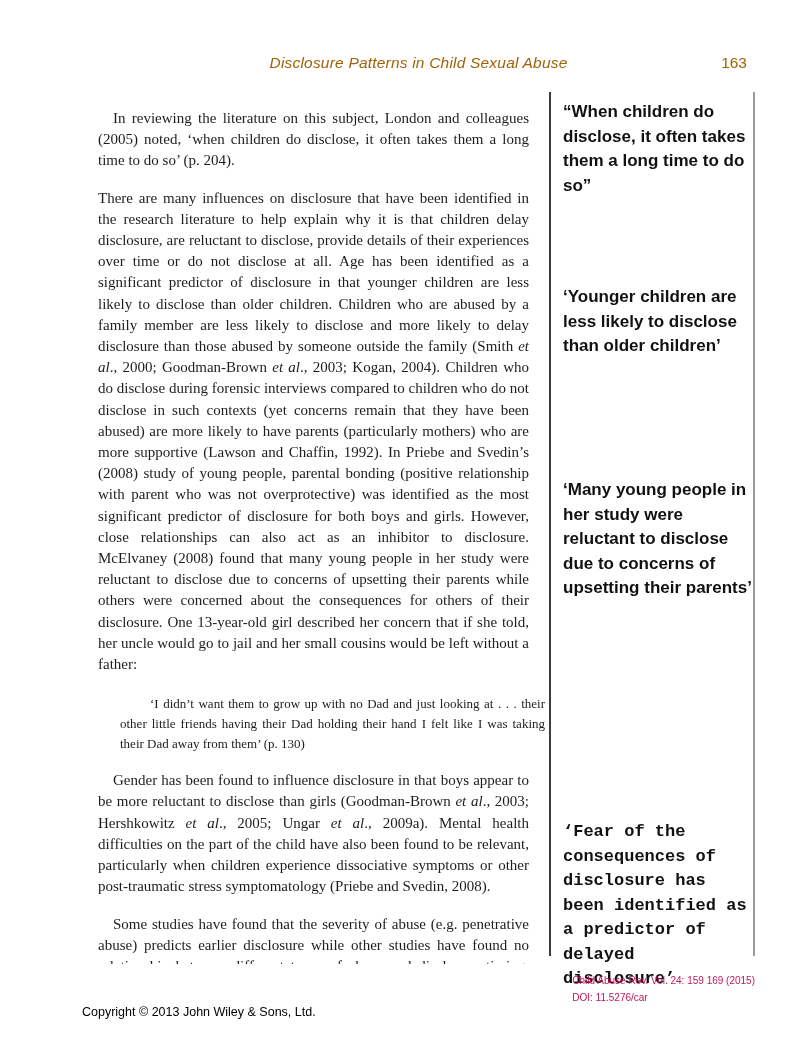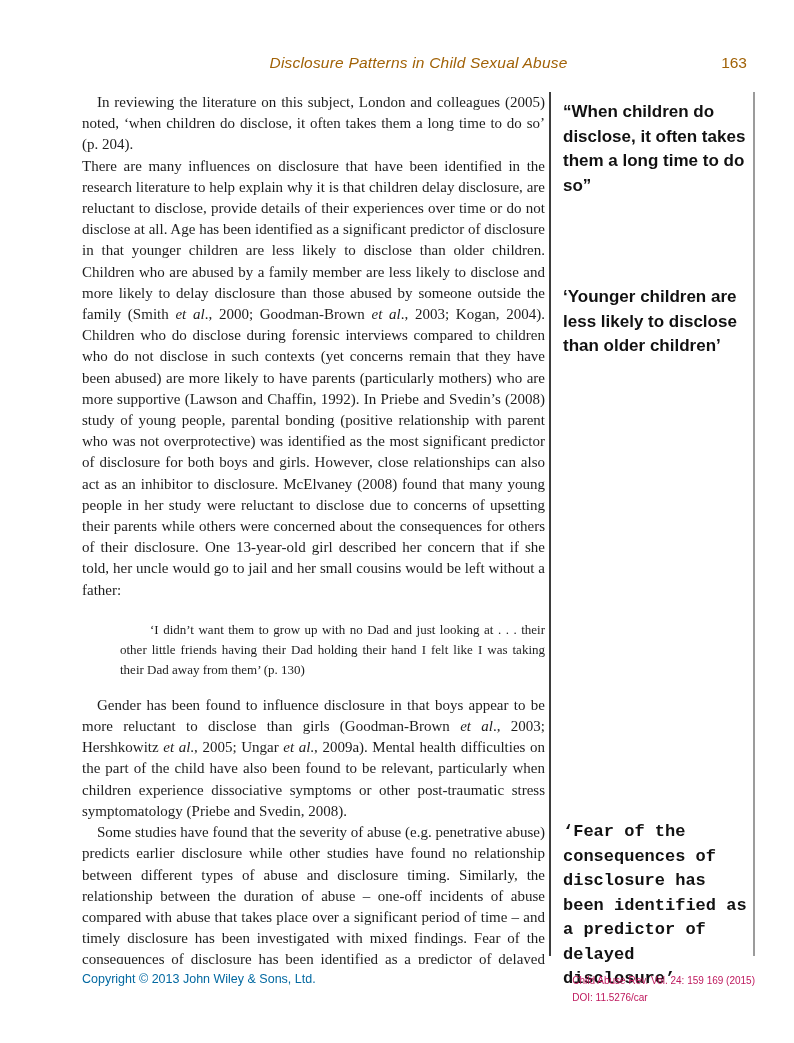--- a/index.html
+++ b/index.html
@@ -21,21 +21,21 @@
   }
   .running-head .pageno{
     position:absolute;right:8px;top:0;font-style:normal;
   }
 
   
   .main-col{
     position:absolute;left:82px;top:92px;width:463px;height:872px;
     font-size:15px;line-height:21.2px;text-align:justify;overflow:hidden;
   }
-  .main-col p{margin:0;}
+  .main-col p{margin:16px;}
   .para-indent{text-indent:15px;}
   .section-heading{
     font-weight:bold;margin:25px 0 19px 0 !important;text-align:left;
     letter-spacing:.1px;
   }
   .block-quote{
     margin:19px 0 15px 38px !important;font-size:13px;line-height:20px;
     text-indent:30px;
   }
 
@@ -50,22 +50,22 @@
     font-family:"Liberation Sans", sans-serif;font-weight:bold;
     font-size:17px;line-height:24.5px;color:#111;text-align:left;
   }
   .pq-1{top:100px;}
   .pq-2{top:285px;}
   .pq-3{top:478px;}
   .pq-4{top:820px;font-family:Liberation Mono, monospace;}
 
   
   .footer-left{
-    position:absolute;left:82px;top:972px;
-    font-family:"Liberation Sans", sans-serif;font-size:12.5px;color:#0369a1;
+    position:absolute;left:82px;top:1005px;
+    font-family:"Liberation Sans", sans-serif;font-size:12.5px;color:#000000;
   }
   .footer-right{
     position:absolute;right:39px;top:972px;text-align:left;
     font-family:"Liberation Sans", sans-serif;font-size:10px;
     line-height:17px;color:#be185d;
   }
 </style>
 </head>
 <body>
 
@@ -82,20 +82,21 @@
     <p class="block-quote">‘I didn’t want them to grow up with no Dad and just looking at . . . their other little friends having their Dad holding their hand I felt like I was taking their Dad away from them’ (p. 130)</p>
     <p class="para-indent"><span>Gender has been found to influence disclosure in that boys appear to be more reluctant to disclose than girls (Goodman-Brown </span><span style="font-style: italic;">et al</span><span>., 2003; Hershkowitz </span><span style="font-style: italic;">et al</span><span>., 2005; Ungar </span><span style="font-style: italic;">et al</span><span>., 2009a). Mental health difficulties on the part of the child have also been found to be relevant, particularly when children experience dissociative symptoms or other post-traumatic stress symptomatology (Priebe and Svedin, 2008).</span></p>
     <p class="para-indent"><span>Some studies have found that the severity of abuse (e.g. penetrative abuse) predicts earlier disclosure while other studies have found no relationship between different types of abuse and disclosure timing. Similarly, the relationship between the duration of abuse – one-off incidents of abuse compared with abuse that takes place over a significant period of time – and timely disclosure has been investigated with mixed findings. Fear of the consequences of disclosure has been identified as a predictor of delayed disclosure and this in turn is associated with the age of the child (Goodman-Brown </span></p>
   </div>
 
   <div class="rule rule-left"></div>
   <div class="rule rule-right"></div>
 
   <div class="pull-quote pq-1">“When children do disclose, it often takes them a long time to do so”</div>
   <div class="pull-quote pq-2">‘Younger children are less likely to disclose than older children’</div>
+  <div class="pull-quote pq-3">‘Many young people in her study were reluctant to disclose due to concerns of upsetting their parents’</div>
   <div class="pull-quote pq-4">‘Fear of the consequences of disclosure has been identified as a predictor of delayed disclosure’</div>
 
   <div class="footer-left">Copyright © 2013 John Wiley &amp; Sons, Ltd.</div>
   <div class="footer-right">
     <div>Child Abuse Rev. Vol. 24: 159 169 (2015)</div>
     <div>DOI: 11.5276/car</div>
   </div>
 
 </div>
 

